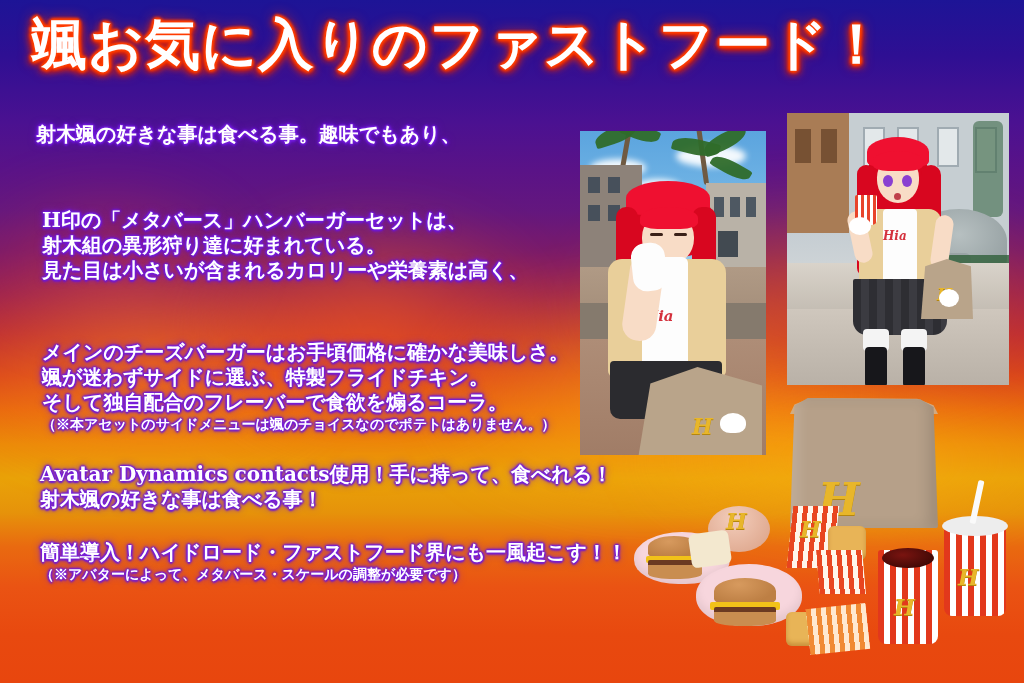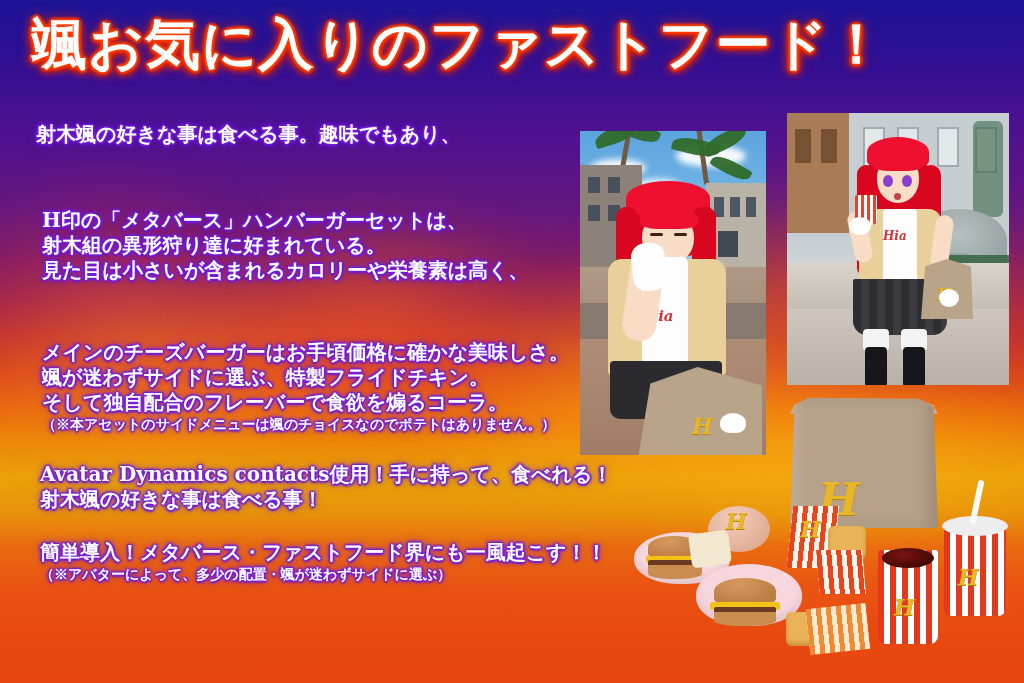--- a/index.html
+++ b/index.html
@@ -171,22 +171,22 @@
       <div class="line">そして独自配合のフレーバーで食欲を煽るコーラ。</div>
       <div class="line small">（※本アセットのサイドメニューは颯のチョイスなのでポテトはありません。）</div>
     </div>
 
     <div class="para p-dyn">
       <div class="line">Avatar Dynamics contacts使用！手に持って、食べれる！</div>
       <div class="line">射木颯の好きな事は食べる事！</div>
     </div>
 
     <div class="para p-ma">
-      <div class="line">簡単導入！メタバース・ファストフード界にも一風起こす！！</div>
-      <div class="line small">（※アバターによって、多少の配置・颯が迷わずサイドに選ぶ）</div>
+      <div class="line">簡単導入！ハイドロード・ファストフード界にも一風起こす！！</div>
+      <div class="line small">（※アバターによって、メタバース・スケールの調整が必要です）</div>
     </div>
   </div>
 
   <div class="photo" id="photo-left">
     <div class="sky sky-beach"></div>
     <div class="cloud" style="left:10px;top:28px;width:56px;height:18px;"></div>
     <div class="cloud" style="left:96px;top:14px;width:70px;height:22px;"></div>
     <div class="cloud" style="left:56px;top:48px;width:44px;height:14px;"></div>
 
     <div class="palm-trunk" style="left:42px;top:0px;width:5px;height:52px;transform:rotate(10deg);"></div>

